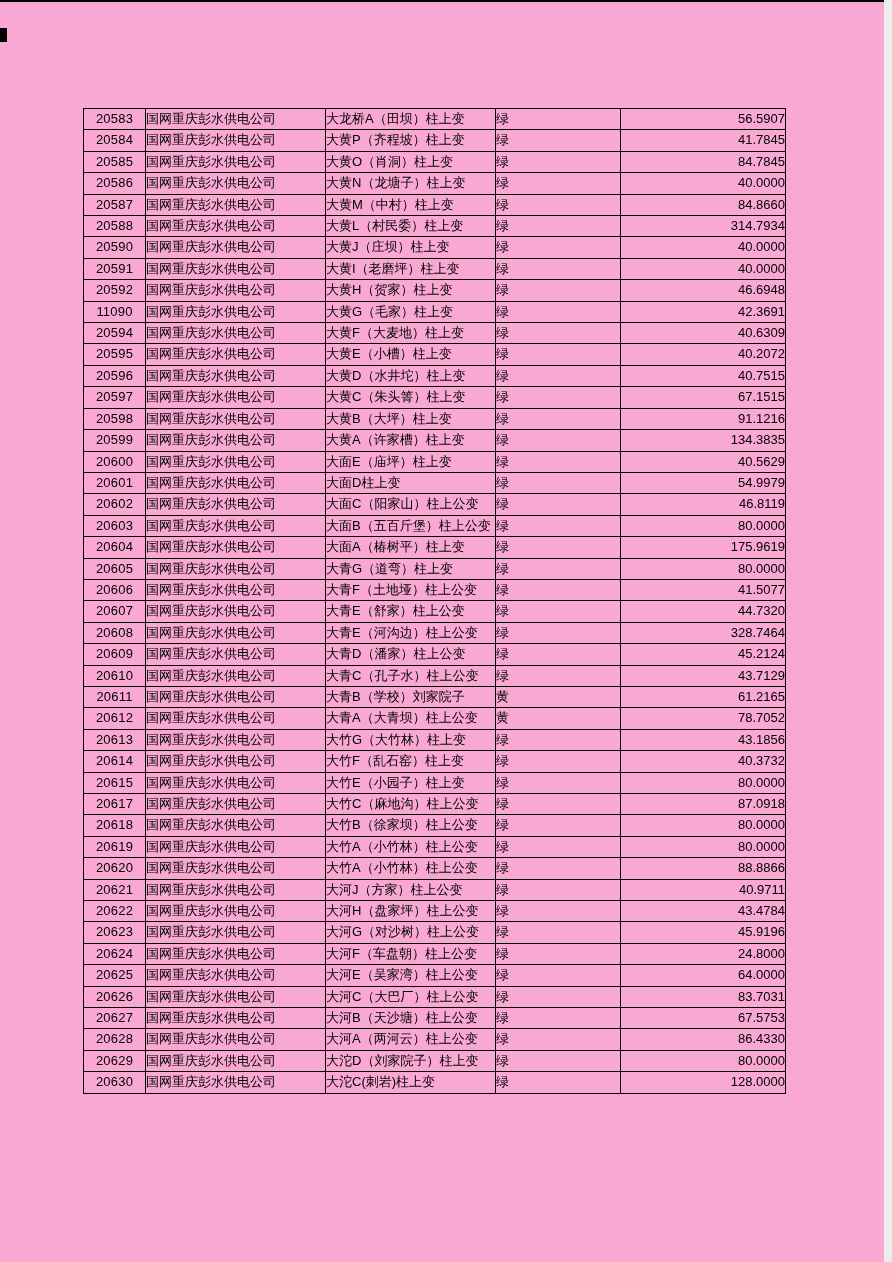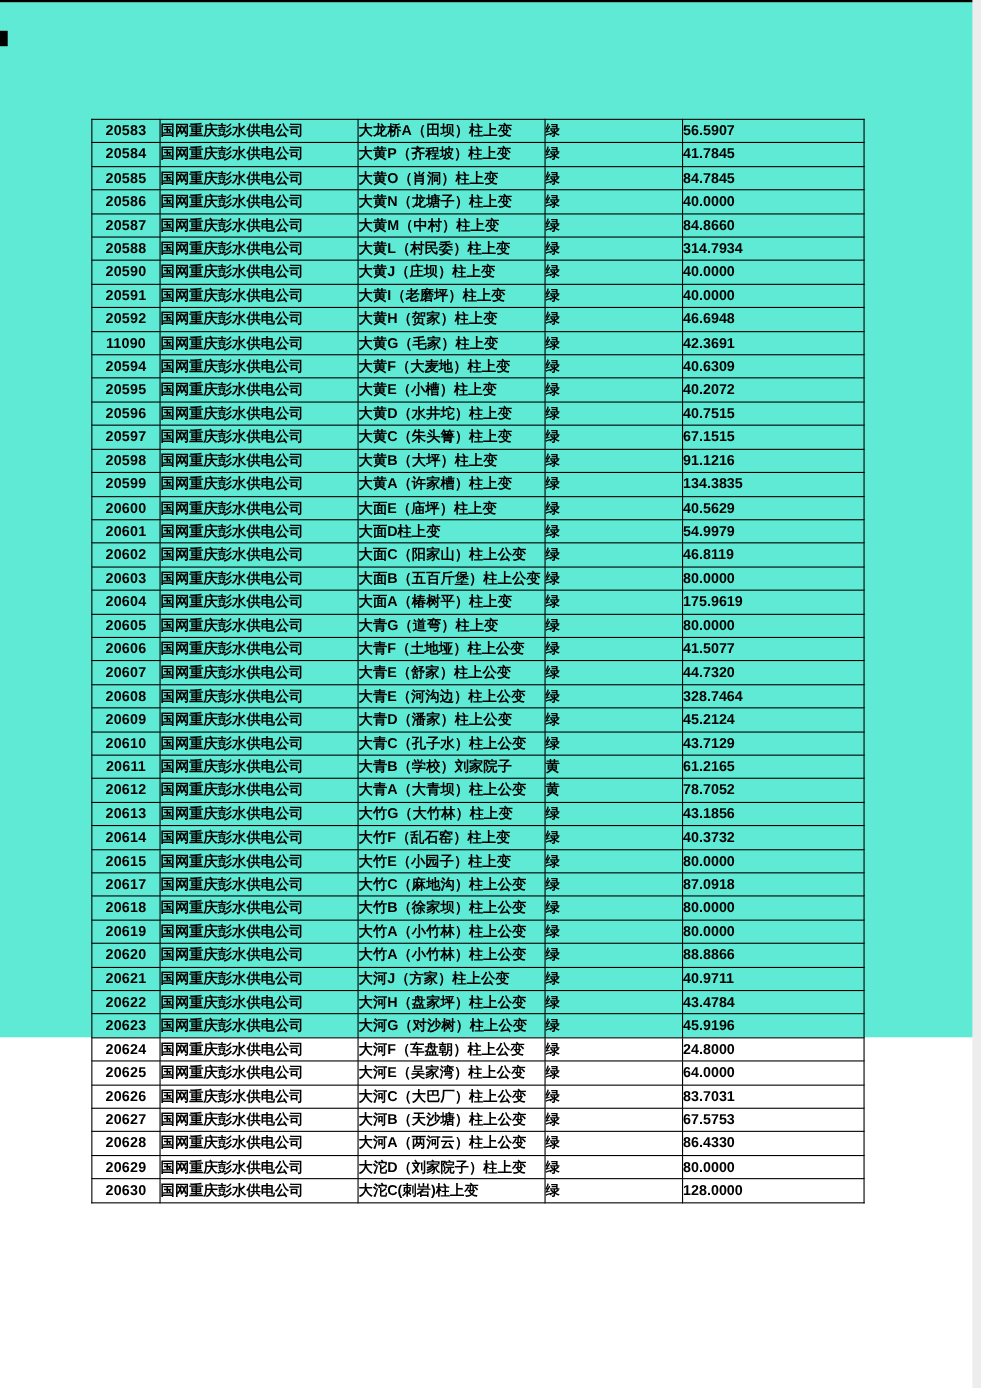--- a/index.html
+++ b/index.html
@@ -8,23 +8,22 @@
     background: #ffffff;
     width: 892px;
     height: 1262px;
     font-family: "Liberation Sans", "DejaVu Sans", sans-serif;
     position: relative;
     overflow: hidden;
   }
   .page {
     position: absolute;
     left: 0; top: 0;
-    width: 892px; height: 943px;
-    background: #5eead4;
-    font-weight: bold;
+    width: 892px; height: 1262px;
+    background: #f9a8d4;
   }
   .top-line {
     position: absolute;
     left: 0; top: 0;
     width: 886px; height: 2px;
     background: #000000;
   }
   .left-mark {
     position: absolute;
     left: 0; top: 28px;
@@ -68,20 +67,21 @@
   td.c-company {
     padding-left: 4px;
   }
   td.c-name {
     padding-left: 3px;
   }
   td.c-status {
     padding-left: 2px;
   }
   td.c-value {
+    text-align: right;
     padding-right: 5px;
   }
 </style>
 </head>
 <body>
 
 <div class="page">
   <div class="top-line"></div>
   <div class="left-mark"></div>
 

